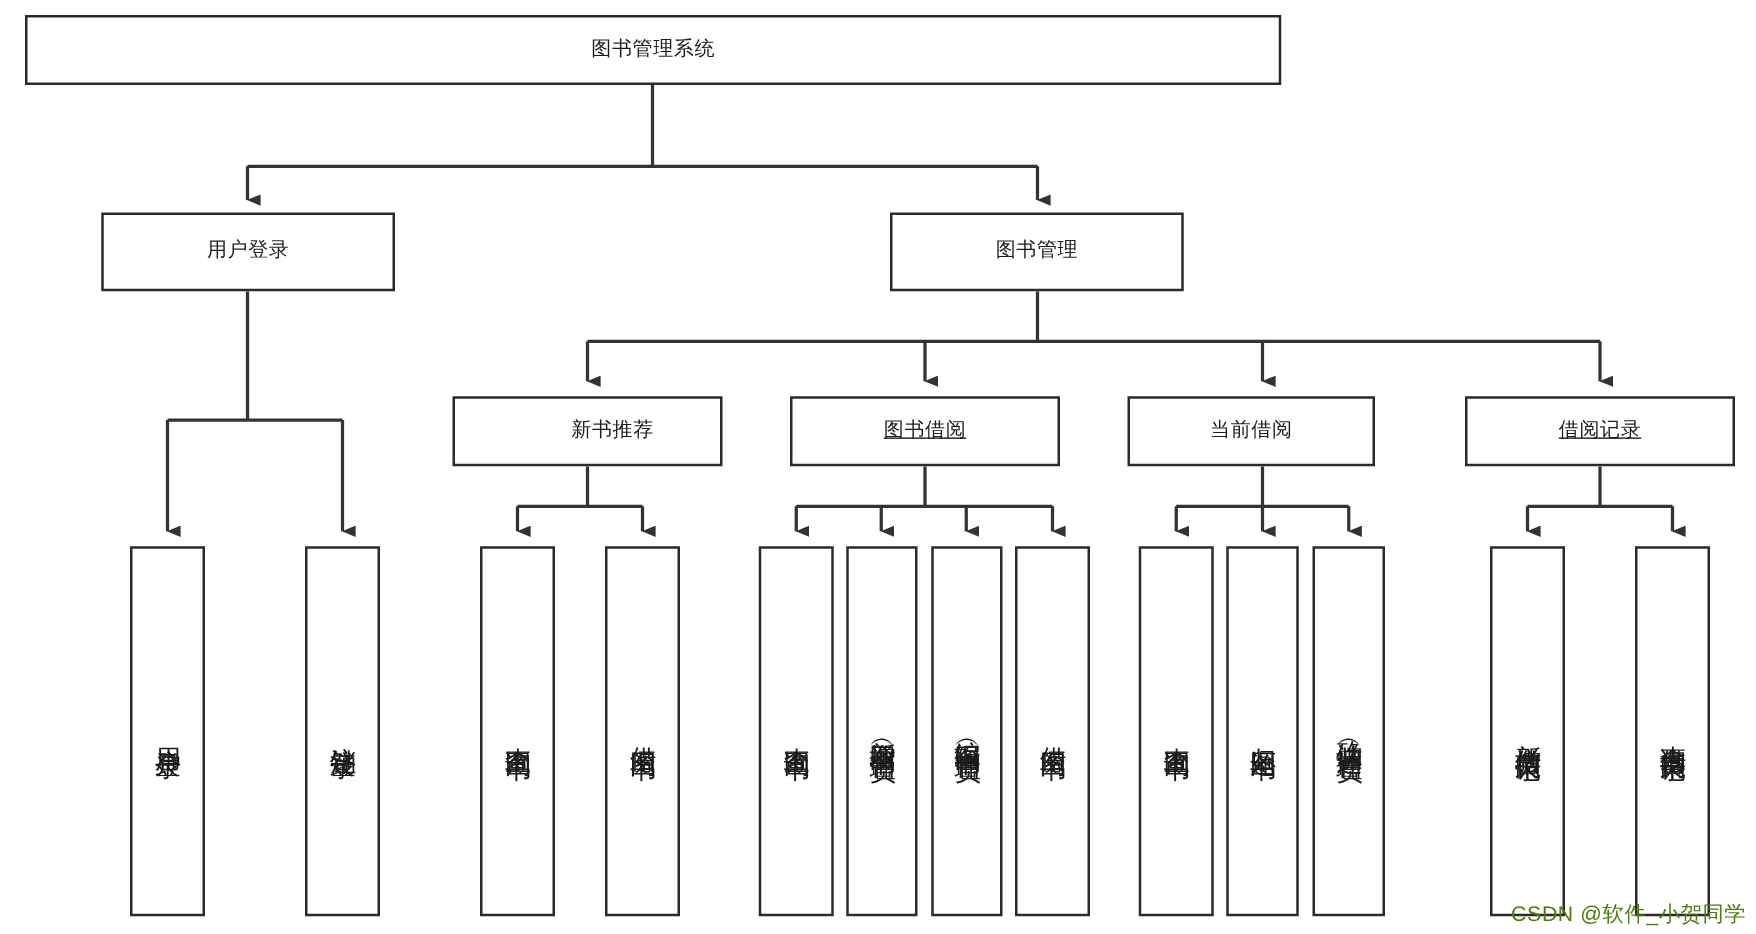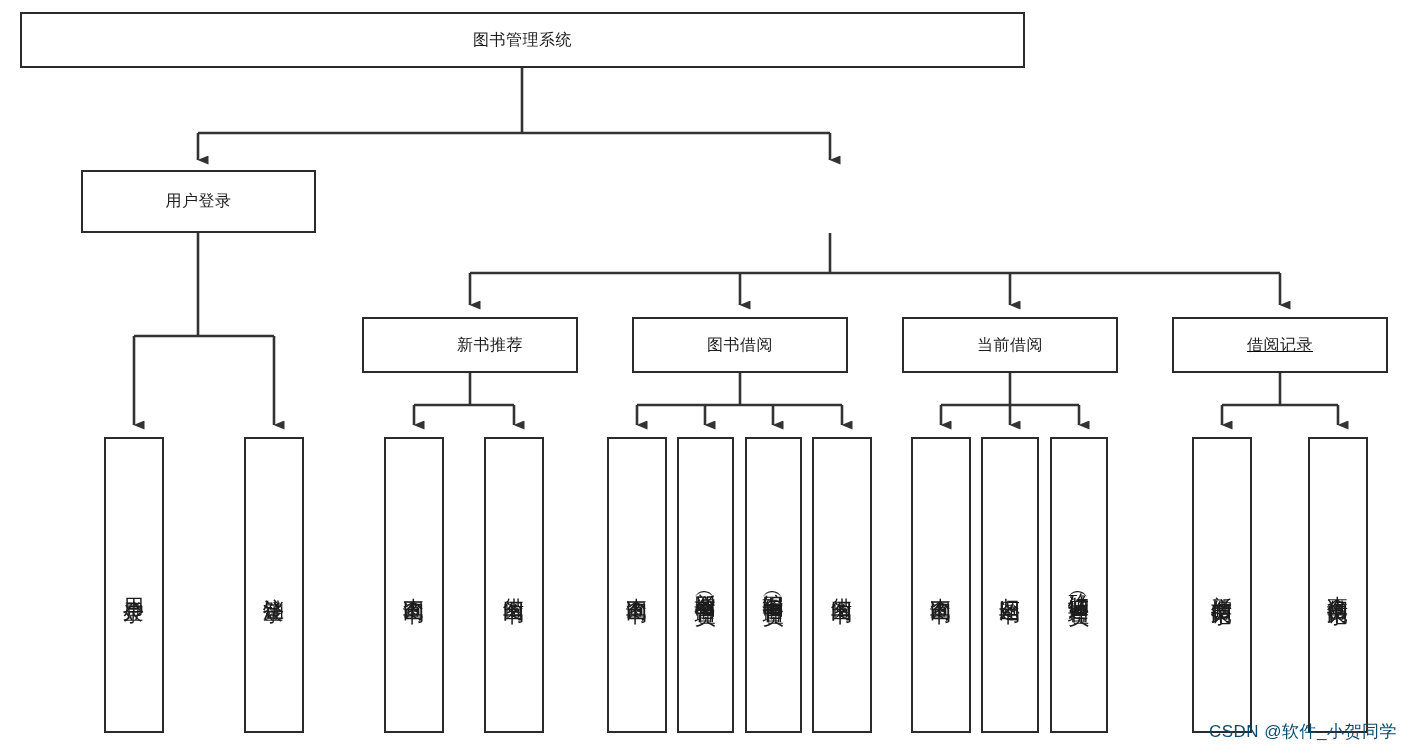--- a/index.html
+++ b/index.html
@@ -52,21 +52,21 @@
     writing-mode: vertical-rl;
     text-orientation: upright;
     font-size: 21px;
     letter-spacing: 2px;
     line-height: 1.0;
   }
   .watermark {
     position: absolute;
     right: 8px;
     bottom: 4px;
-    color: #0c4a6e;
+    color: #4d7c0f;
     font-size: 17px;
     letter-spacing: 0.5px;
     user-select: none;
     white-space: nowrap;
   }
 </style>
 </head>
 <body>
 
 <div id="diagram-root">
@@ -122,28 +122,31 @@
     </g>
   </svg>
 
   <div class="node horizontal" style="left:20px; top:12px; width:1005px; height:56px;">
     <span class="label">图书管理系统</span>
   </div>
 
   <div class="node horizontal" style="left:81px; top:170px; width:235px; height:63px;">
     <span class="label">用户登录</span>
   </div>
+  <div class="node horizontal" style="left:712px; top:170px; width:235px; height:63px;">
+    <span class="label">图书管理</span>
+  </div>
 
   <div class="node horizontal" style="left:362px; top:317px; width:216px; height:56px;padding-left:40px;">
     <span class="label">新书推荐</span>
   </div>
-  <div class="node horizontal" style="left:632px; top:317px; width:216px; height:56px;">
+  <div class="node horizontal" style="left:632px; top:317px; width:216px; height:56px;text-decoration:underline;">
     <span class="label">图书借阅</span>
   </div>
-  <div class="node horizontal" style="left:902px; top:317px; width:216px; height:56px;">
+  <div class="node horizontal" style="left:902px; top:317px; width:198px; height:56px;">
     <span class="label">当前借阅</span>
   </div>
   <div class="node horizontal" style="left:1172px; top:317px; width:216px; height:56px;text-decoration:underline;">
     <span class="label">借阅记录</span>
   </div>
 
   <div class="node vertical" style="left:104px; top:437px; width:60px; height:296px;">
     <span class="label">用户登录</span>
   </div>
   <div class="node vertical" style="left:244px; top:437px; width:60px; height:296px;">

